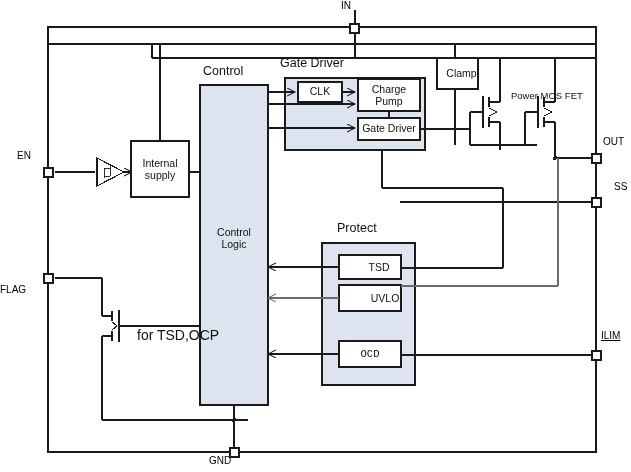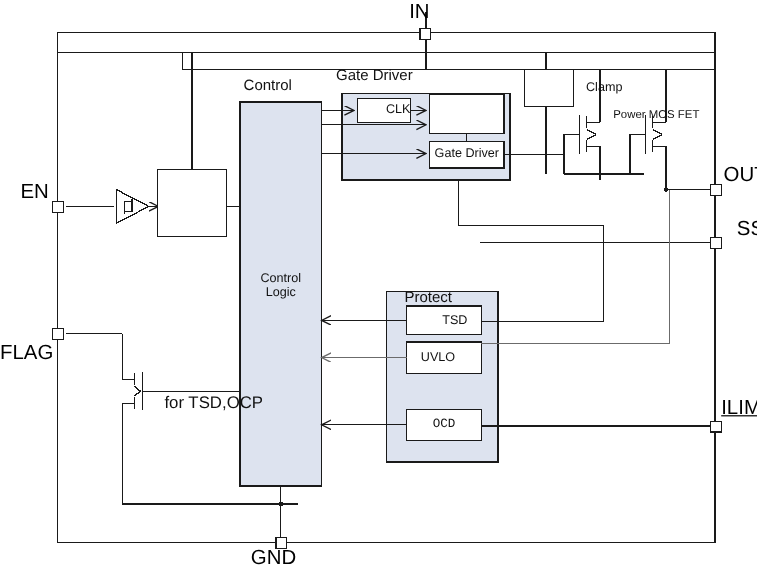--- a/index.html
+++ b/index.html
@@ -1,21 +1,21 @@
 <!DOCTYPE html>
 <html><head>
 <meta charset="utf-8">
 <style>
   html,body{margin:0;padding:0;background:#ffffff;}
   body{width:631px;height:472px;overflow:hidden;
        font-family:"Liberation Sans","DejaVu Sans",sans-serif;color:#1a1a1a;}
   #diagram{position:relative;width:631px;height:472px;}
   svg{position:absolute;left:0;top:0;width:631px;height:472px;}
   .lbl{position:absolute;white-space:nowrap;user-select:none;}
-  .pinlbl{font-size:17px;color:#000;}
+  .pinlbl{font-size:10px;color:#000;}
   .grouplbl{font-size:12.5px;color:#111;}
   .blocklbl{font-size:10.5px;color:#111;text-align:center;line-height:12px;}
   .smalllbl{font-size:14px;color:#111;}
   .mosfetlbl{font-size:9.5px;color:#111;}
 </style>
 </head>
 <body>
 
 <div id="diagram">
 
@@ -222,35 +222,43 @@
   <div class="lbl pinlbl" style="left:341px;top:0px;">IN</div>
   <div class="lbl pinlbl" style="left:17px;top:150px;">EN</div>
   <div class="lbl pinlbl" style="left:0px;top:256px;margin-top:28px;">FLAG</div>
   <div class="lbl pinlbl" style="left:209px;top:455px;">GND</div>
   <div class="lbl pinlbl" style="left:603px;top:136px;">OUT</div>
   <div class="lbl pinlbl" style="left:614px;top:181px;">SS</div>
   <div class="lbl pinlbl" style="left:601px;top:330px;text-decoration:underline;">ILIM</div>
 
   <div class="lbl grouplbl" style="left:203px;top:64px;">Control</div>
   <div class="lbl grouplbl" style="left:280px;top:56px;">Gate Driver</div>
-  <div class="lbl grouplbl" style="left:337px;top:221px;margin-top:20px;">Protect</div>
+  <div class="lbl grouplbl" style="left:337px;top:221px;">Protect</div>
 
   <div class="lbl blocklbl" style="left:200px;top:226px;width:68px;">
     <div>Control</div>
     <div>Logic</div>
   </div>
 
-
-  <div class="lbl blocklbl" style="left:298px;top:85px;width:44px;text-align:right;">CLK</div>
-
+  <div class="lbl blocklbl" style="left:131px;top:157px;width:58px;">
+    <div>Internal</div>
+    <div>supply</div>
+  </div>
+
+  <div class="lbl blocklbl" style="left:298px;top:85px;width:44px;">CLK</div>
+
+  <div class="lbl blocklbl" style="left:358px;top:83px;width:62px;">
+    <div>Charge</div>
+    <div>Pump</div>
+  </div>
 
   <div class="lbl blocklbl" style="left:358px;top:122px;width:62px;">Gate Driver</div>
 
-  <div class="lbl blocklbl" style="left:437px;top:67px;width:49px;margin-left:42px;">Clamp</div>
+  <div class="lbl blocklbl" style="left:437px;top:67px;width:49px;">Clamp</div>
 
   <div class="lbl blocklbl" style="left:348px;top:261px;width:62px;">TSD</div>
-  <div class="lbl blocklbl" style="left:334px;top:292px;width:62px;">UVLO</div>
+  <div class="lbl blocklbl" style="left:354px;top:292px;width:62px;">UVLO</div>
   <div class="lbl blocklbl" style="left:339px;top:348px;width:62px;font-family:Liberation Mono, monospace;">OCD</div>
 
   <div class="lbl mosfetlbl" style="left:511px;top:90px;">Power MOS FET</div>
   <div class="lbl smalllbl" style="left:137px;top:327px;">for TSD,OCP</div>
 
 </div>
 
 </body></html>

